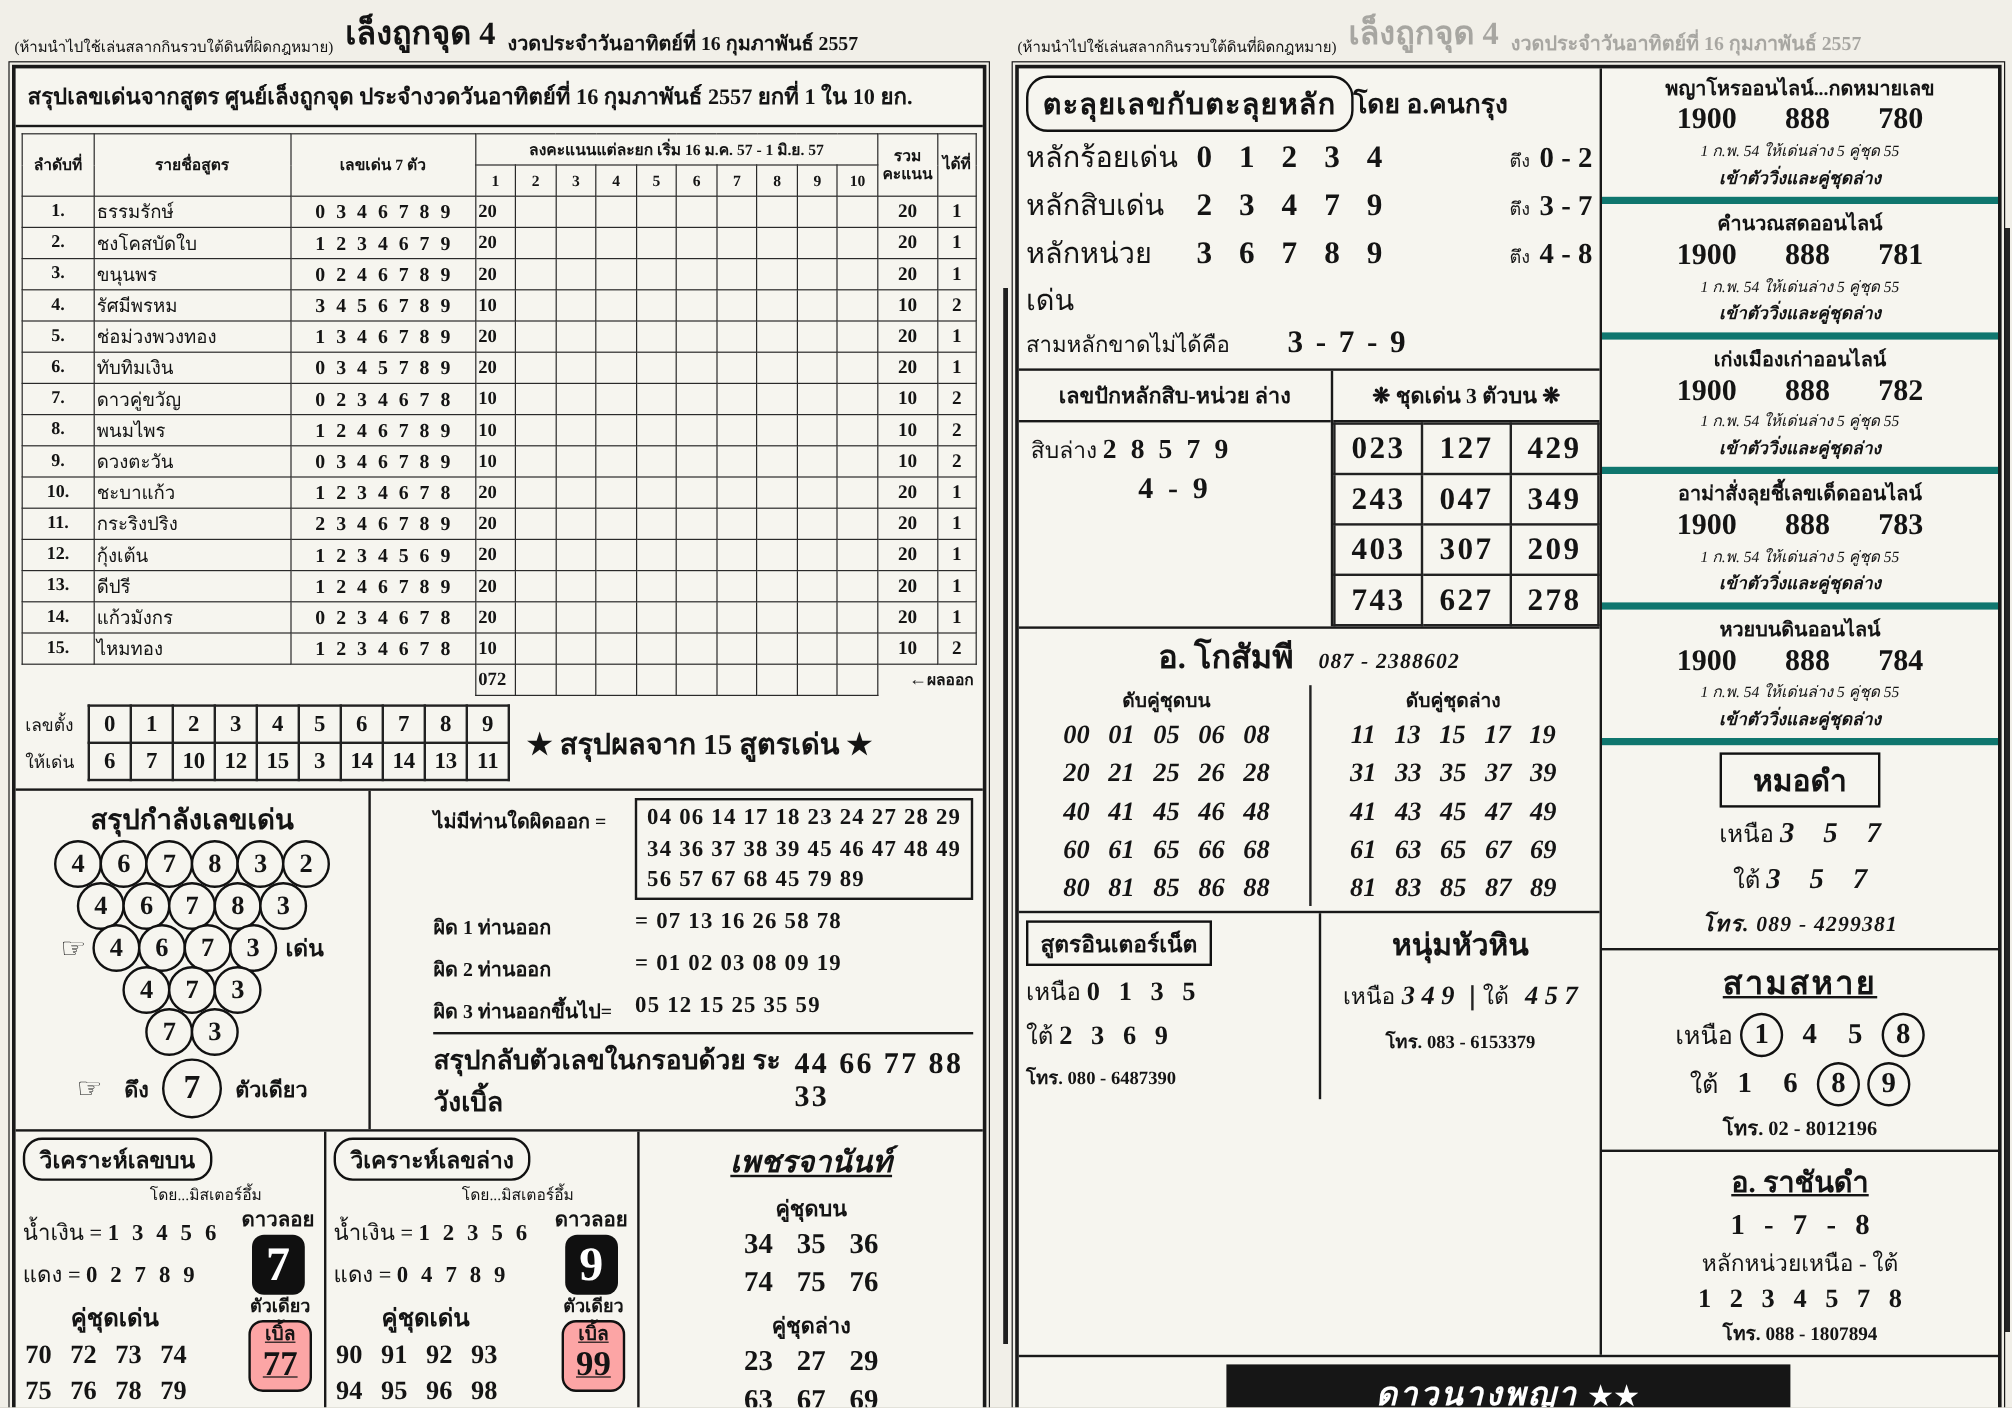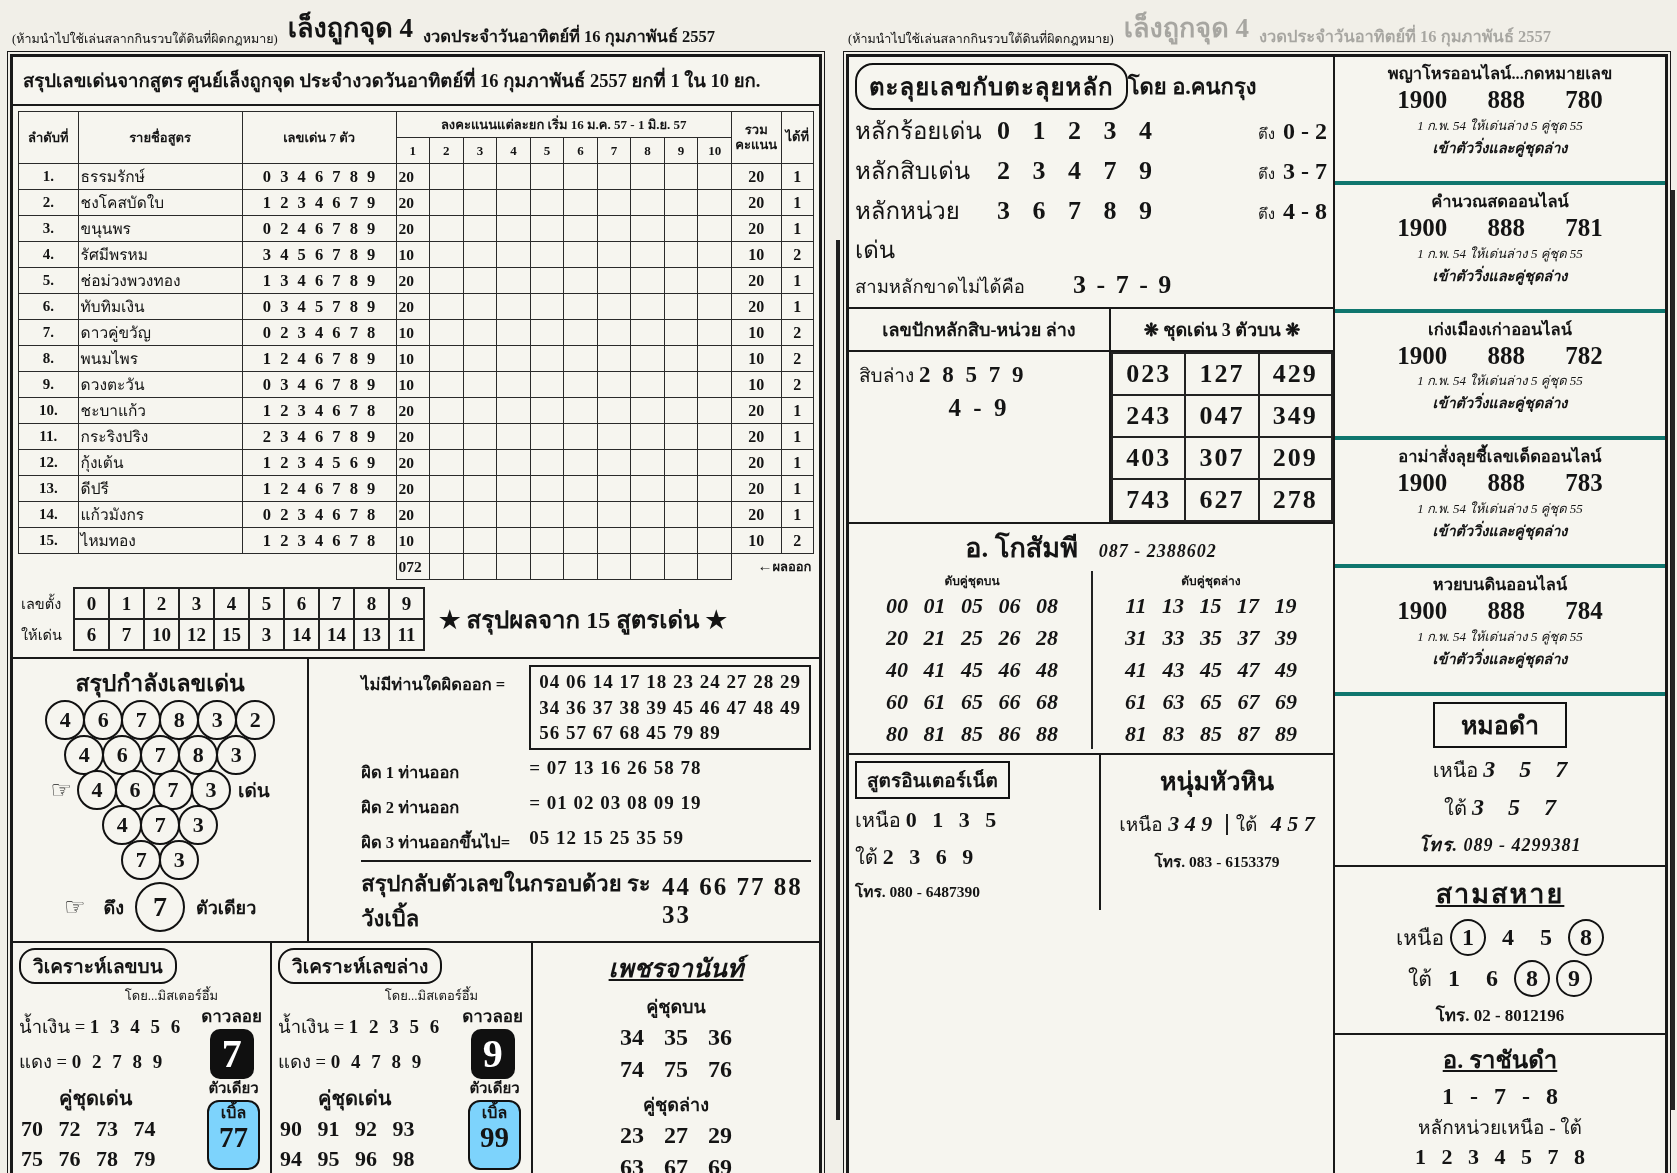--- a/index.html
+++ b/index.html
@@ -76,21 +76,21 @@
   .floatwrap{float:right;text-align:center;margin:-4px 2px 0 0;}
   .floatlab{font-size:17px;font-weight:bold;}
   .bigdigit{background:#101010;color:#fff;border-radius:10px;font-size:40px;font-weight:bold;
             padding:0 12px;line-height:1.25;display:inline-block;}
   .colorline{font-size:18.5px;margin:6px 0;}
   .colorline b{font-size:19px;word-spacing:6px;}
   .pairhead{font-size:20px;font-weight:bold;text-align:center;margin-top:2px;clear:none;}
   .pairnums{font-size:22px;font-weight:bold;word-spacing:10px;margin:1px 0 0 2px;line-height:1.3;}
   .dblwrap{float:right;text-align:center;margin:-6px 4px 0 0;}
   .singlelab{font-size:15px;font-weight:bold;}
-  .dbox{border:2.5px solid #111;border-radius:12px;padding:0 10px 16px;display:inline-block;background:#7dd3fc;}
+  .dbox{border:2.5px solid #111;border-radius:12px;padding:0 10px 6px;display:inline-block;background:#fca5a5;text-decoration:underline;}
   .dbox .lbl{font-size:16px;font-weight:bold;display:block;line-height:1.1;padding-top:2px;}
   .dbox .val{font-size:29px;font-weight:bold;line-height:1.05;}
   .hotline{padding:2px 8px 6px;}
   .petch{flex:1;padding:5px 4px;text-align:center;}
   .petch .pt{font-size:25px;font-weight:bold;font-style:italic;text-decoration:underline;}
   .petch .plab{font-size:18px;font-weight:bold;margin-top:4px;}
   .petch .pnums{font-size:24px;font-weight:bold;word-spacing:14px;line-height:1.35;}
 
   
   .rp-top{display:flex;}
@@ -122,37 +122,37 @@
   table.chudt{border-collapse:collapse;width:100%;}
   table.chudt td{border:2px solid #222;font-size:26px;font-weight:bold;text-align:center;
                  padding:5px 2px;letter-spacing:2px;}
 
   .kos{border-top:2px solid #191919;padding:2px 4px 4px;}
   .koshead{text-align:center;font-size:27px;font-weight:bold;}
   .koshead .ph{font-size:18px;font-weight:bold;font-style:italic;margin-left:14px;letter-spacing:1px;}
   .kospairs{display:flex;margin-top:2px;}
   .koscol{width:50%;box-sizing:border-box;text-align:center;}
   .koscol.rgt{border-left:2px solid #222;}
-  .koslab{font-size:12px;font-weight:bold;}
+  .koslab{font-size:16px;font-weight:bold;}
   .kosrow{font-size:22px;font-weight:bold;font-style:italic;word-spacing:10px;line-height:1.45;}
 
   .netrow{display:flex;border-top:2px solid #191919;}
   .inet{width:252px;border-right:2px solid #191919;box-sizing:border-box;padding:6px;}
   .inet-title{display:inline-block;border:2px solid #111;padding:2px 10px;font-size:19px;font-weight:bold;}
   .inet-line{font-size:20px;margin-top:5px;}
   .inet-line b{font-size:22px;word-spacing:10px;}
   .inet-tel{font-size:15.5px;font-weight:bold;margin-top:6px;}
   .hua{flex:1;padding:6px 4px;text-align:center;}
   .hua-title{font-size:25px;font-weight:bold;}
   .hua-line{font-size:22px;font-style:italic;font-weight:bold;margin-top:8px;}
   .hua-line .sep{border-left:2px solid #222;margin:0 8px;padding-left:8px;}
   .hua-line .lb{font-style:normal;font-weight:normal;font-size:19px;}
   .hua-tel{font-size:15.5px;font-weight:bold;margin-top:10px;}
 
-  .pbox{border-bottom:4px solid #0f766e;padding:3px 4px 22px;text-align:center;}
+  .pbox{border-bottom:6px solid #0f766e;padding:3px 4px 5px;text-align:center;}
   .pbox .pt{font-size:16.5px;font-weight:bold;white-space:nowrap;}
   .pbox .pn{font-size:25px;font-weight:bold;word-spacing:34px;line-height:1.15;}
   .pbox .ps1{font-size:13px;font-style:italic;}
   .pbox .ps2{font-size:14.5px;font-style:italic;font-weight:bold;}
 
   .mordam{border-bottom:2px solid #191919;padding:6px 4px;text-align:center;}
   .mordam-title{display:inline-block;border:2px solid #111;padding:1px 26px;font-size:25px;font-weight:bold;}
   .mline2{font-size:20px;margin-top:6px;}
   .mline2 b{font-size:24px;font-style:italic;word-spacing:18px;}
   .mtel{font-size:18px;font-weight:bold;font-style:italic;margin-top:6px;letter-spacing:1px;}

